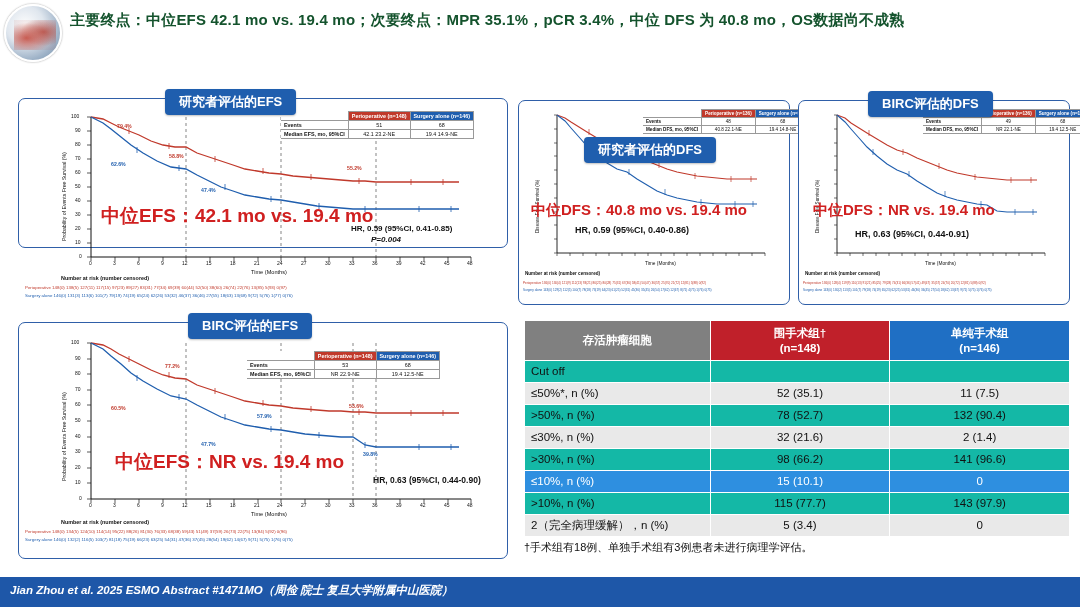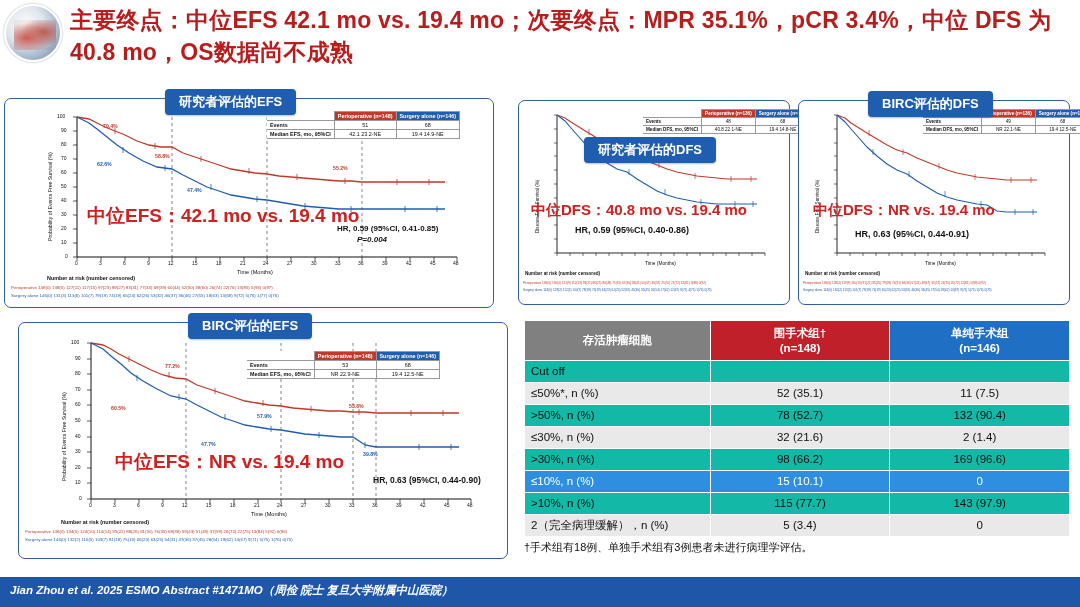--- a/index.html
+++ b/index.html
@@ -26,23 +26,23 @@
   .logo:after {
     content:"";
     position:absolute; left:8px; top:14px; width:42px; height:30px;
     background:
       radial-gradient(ellipse at 30% 60%, #c0392b 0%, rgba(192,57,43,.05) 60%),
       radial-gradient(ellipse at 70% 40%, #b03a2e 0%, rgba(176,58,46,.05) 55%);
     opacity:.8;
   }
   .title {
     position:absolute; left:70px; top:4px; width:1002px;
-    color:#b91c1c;
+    color:#14532d;
     font-weight:bold;
-    font-size:23px;
+    font-size:15px;
     line-height:32px;
     letter-spacing:.2px;
   }
   
   .panel {
     position:absolute;
     border:1.5px solid #2f5fa8;
     border-radius:7px;
     background:#ffffff;
   }
@@ -132,21 +132,21 @@
   svg { display:block; }
 </style>
 </head>
 <body>
 
 <div class="header">
   <div class="logo"></div>
   <div class="title">主要终点：中位EFS 42.1 mo vs. 19.4 mo；次要终点：MPR 35.1%，pCR 3.4%，中位 DFS 为 40.8 mo，OS数据尚不成熟</div>
 </div>
 
-<div class="panel" style="left:4px; top:98px; width:490px; height:210px;">
+<div class="panel" style="left:18px; top:98px; width:490px; height:150px;">
 
   <svg width="486" height="206" viewBox="0 0 486 206">
 
     <line x1="72" y1="18" x2="72" y2="158" stroke="#111" stroke-width="1"></line>
     <line x1="72" y1="158" x2="452" y2="158" stroke="#111" stroke-width="1"></line>
 
     <g stroke="#111" stroke-width=".7">
       <line x1="68" y1="18" x2="72" y2="18"></line>
         <line x1="68" y1="32" x2="72" y2="32"></line>
       <line x1="68" y1="46" x2="72" y2="46"></line>
@@ -621,21 +621,21 @@
       <td>132 (90.4)</td>
     </tr>
     <tr class="alt">
       <td class="rowlab">≤30%, n (%)</td>
       <td>32 (21.6)</td>
       <td>2 (1.4)</td>
     </tr>
     <tr class="plain">
       <td class="rowlab">&gt;30%, n (%)</td>
       <td>98 (66.2)</td>
-      <td>169 (96.6)</td>
+      <td>141 (96.6)</td>
     </tr>
     <tr class="hl">
       <td class="rowlab" style="background:#2e8fe0; color:#fff;">≤10%, n (%)</td>
       <td>15 (10.1)</td>
       <td>0</td>
     </tr>
     <tr class="plain">
       <td class="rowlab">&gt;10%, n (%)</td>
       <td>115 (77.7)</td>
       <td>143 (97.9)</td>

